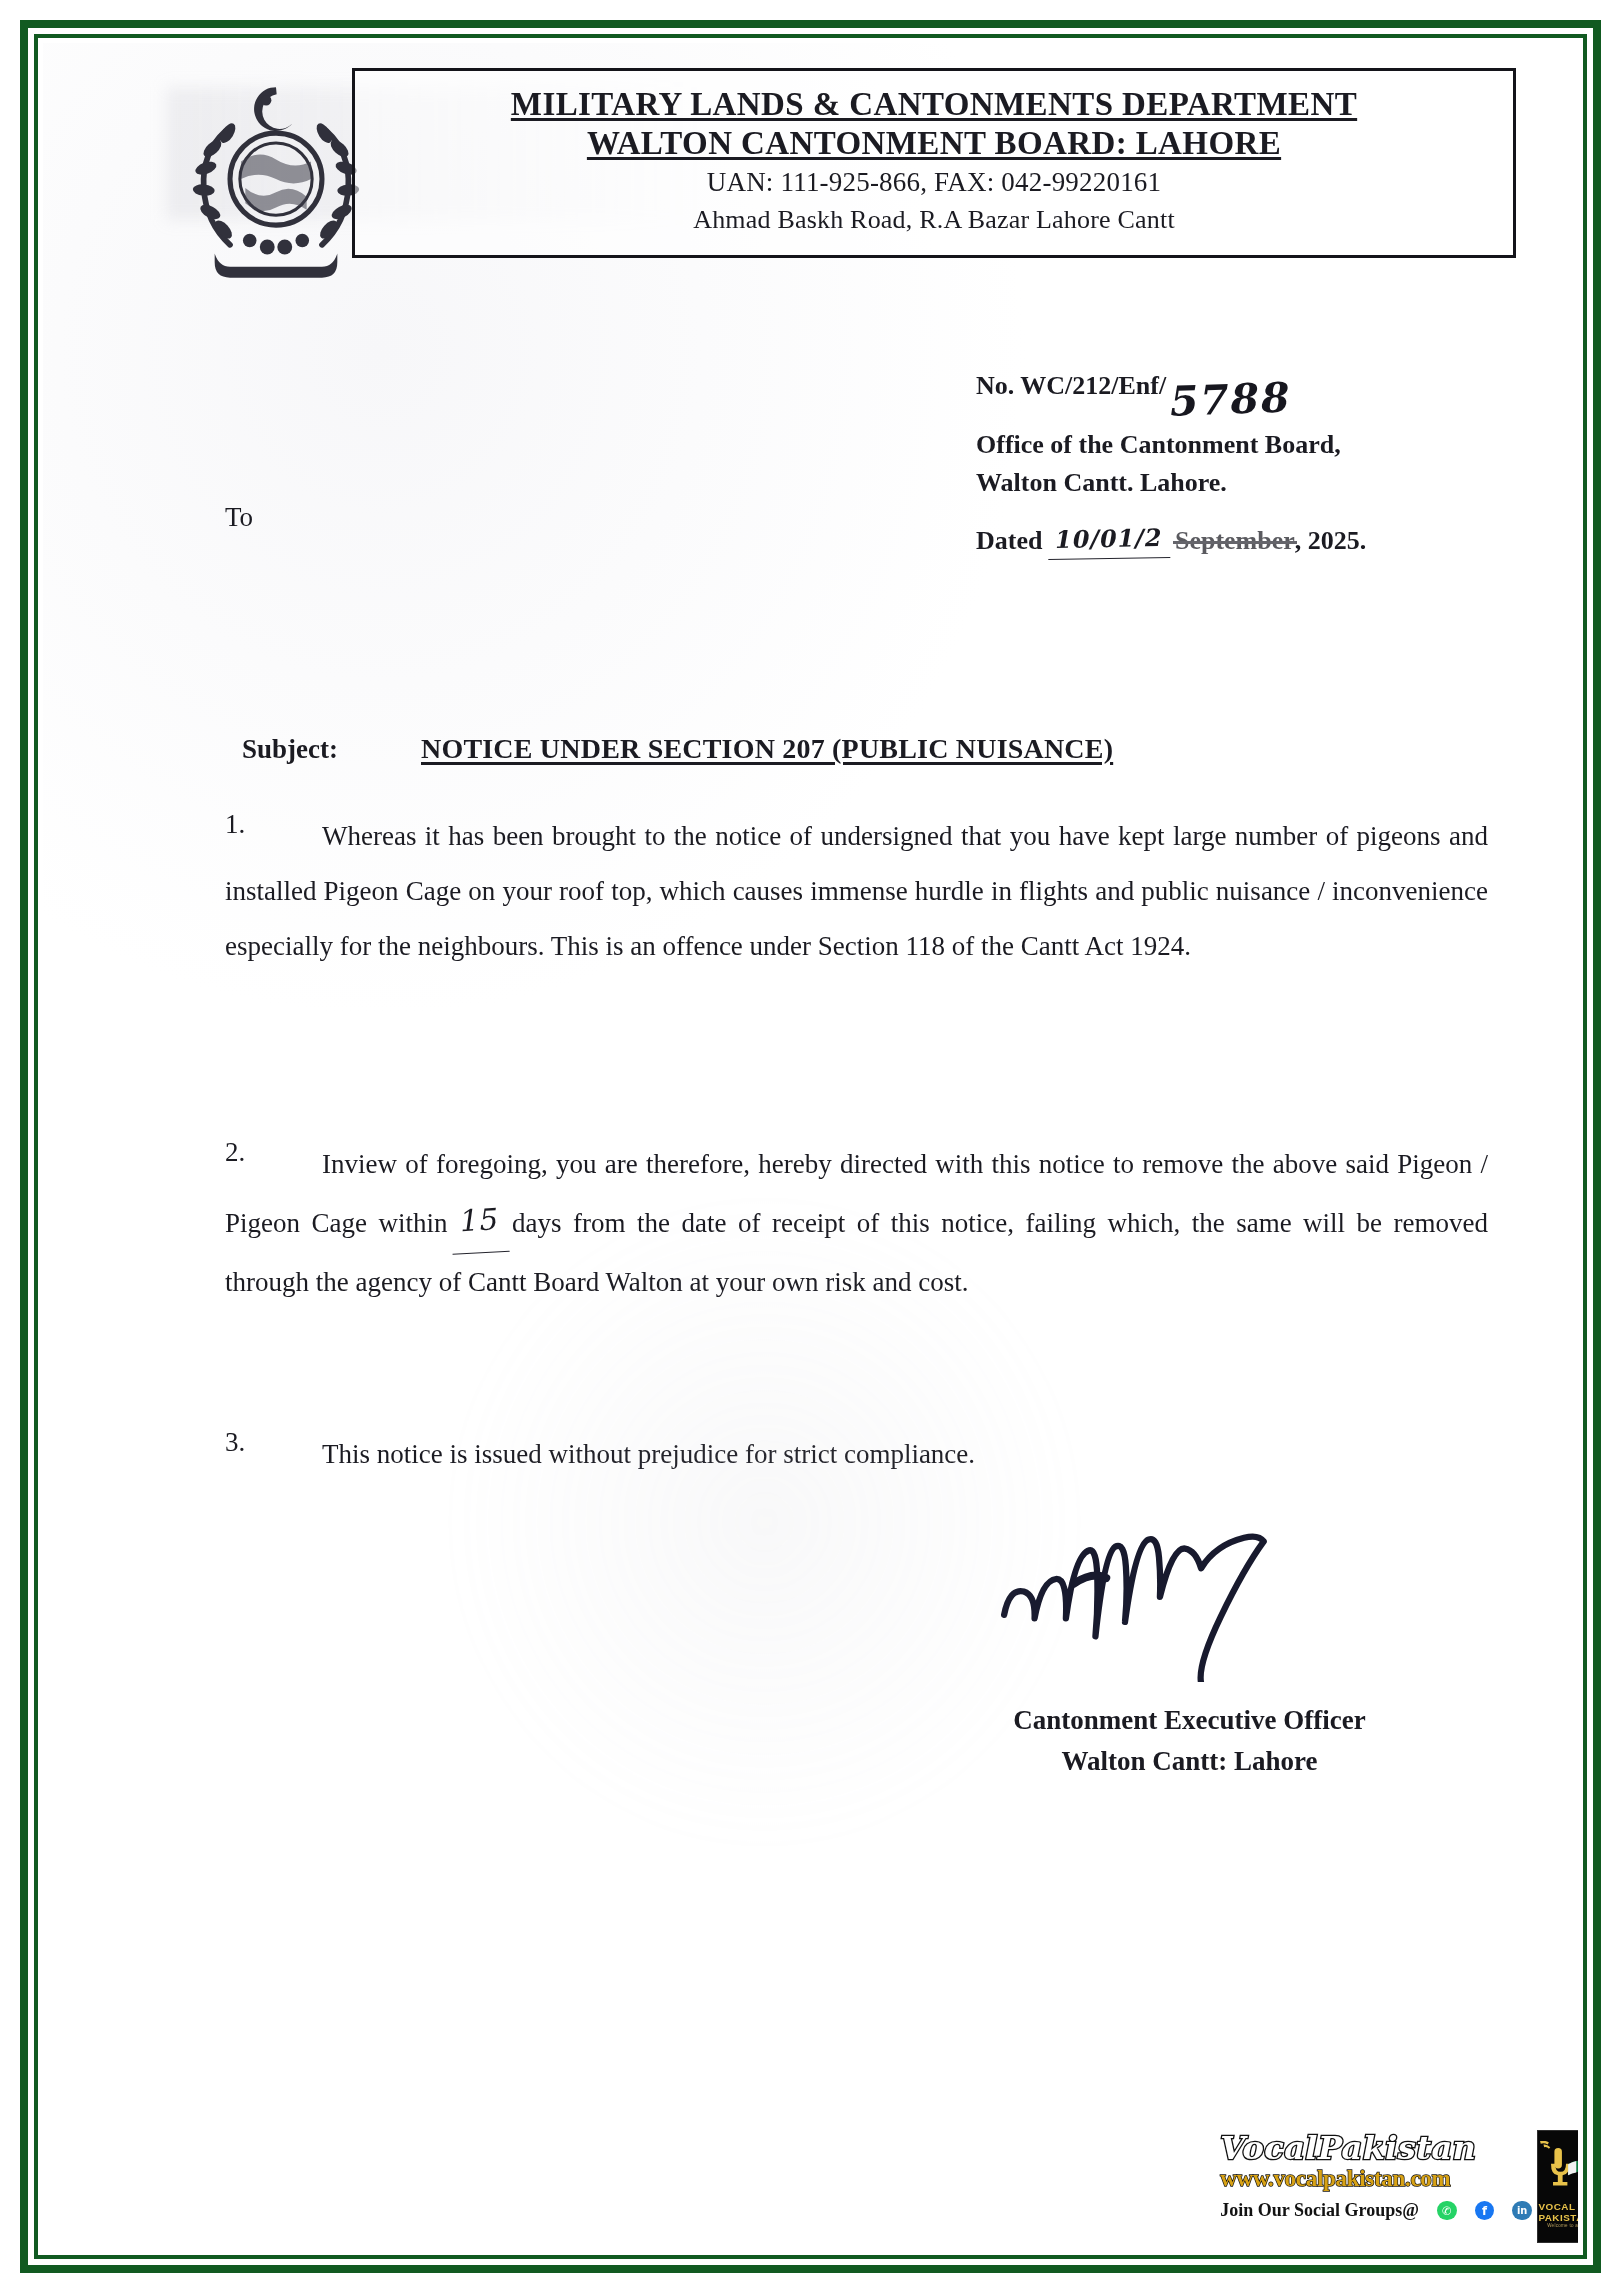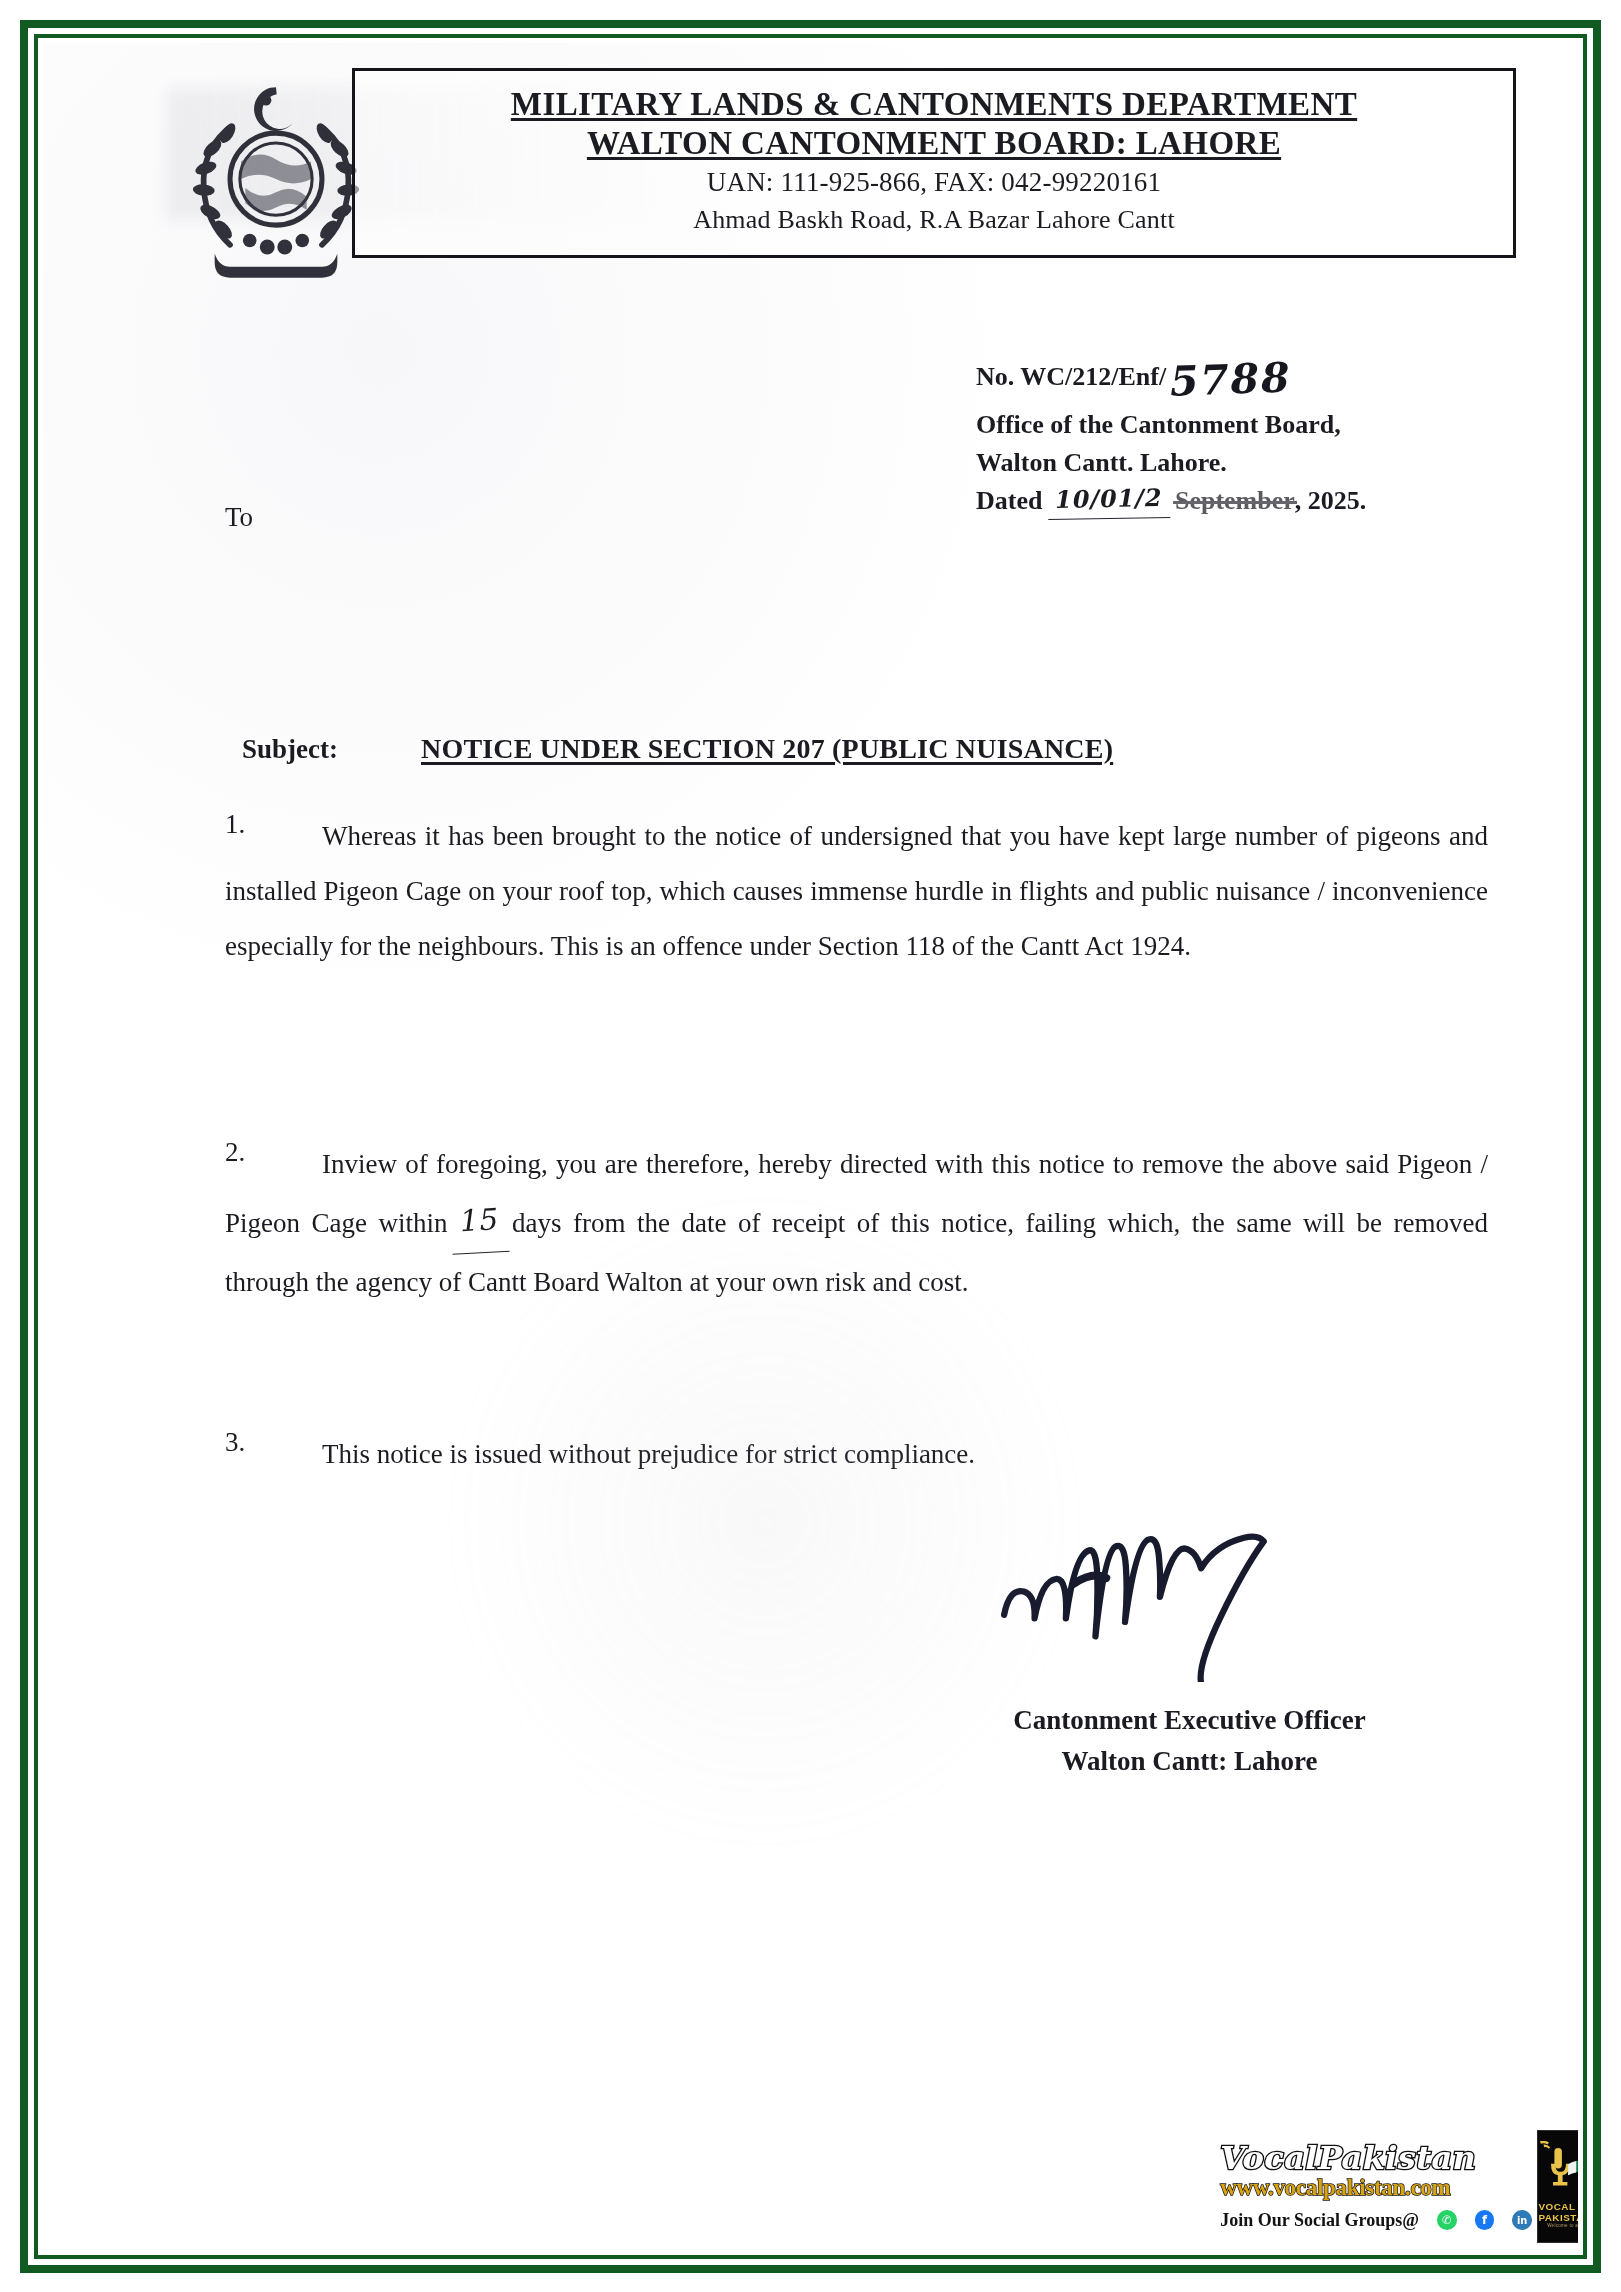--- a/index.html
+++ b/index.html
@@ -108,21 +108,21 @@
 
   
   #reference-block {
     position: absolute;
     left: 933px; top: 304px;
     font-size: 26px;
     font-weight: bold;
     line-height: 1.45;
     white-space: nowrap;
   }
-  .ref-row { display: flex; align-items: center; }
+  .ref-row { display: flex; align-items: flex-start; margin-top: 20px; }
   .handwriting {
     font-family: "DejaVu Serif", serif;
     font-weight: bold;
     color: #17171f;
     font-size: 41px;
     font-style: italic;
     letter-spacing: 1.8px;
     transform: translateY(3.6px) rotate(-2deg);
     display: inline-block;
     margin-left: 3.6px;
@@ -233,21 +233,21 @@
     right: 19.7px; bottom: 7.2px;
     width: 347px; height: 113px;
     display: flex;
     background: #ffffff;
   }
   #wm-text {
     flex: 1;
     padding: 3.6px 5.4px 2.7px 9px;
     display: flex;
     flex-direction: column;
-    justify-content: center;
+    justify-content: flex-start;
     background: #ffffff;
   }
   #wm-title {
     font-family: "DejaVu Serif", serif;
     font-style: italic;
     font-weight: bold;
     font-size: 32px;
     line-height: .98;
     color: #ffffff;
     -webkit-text-stroke: 2.7px #111111;

